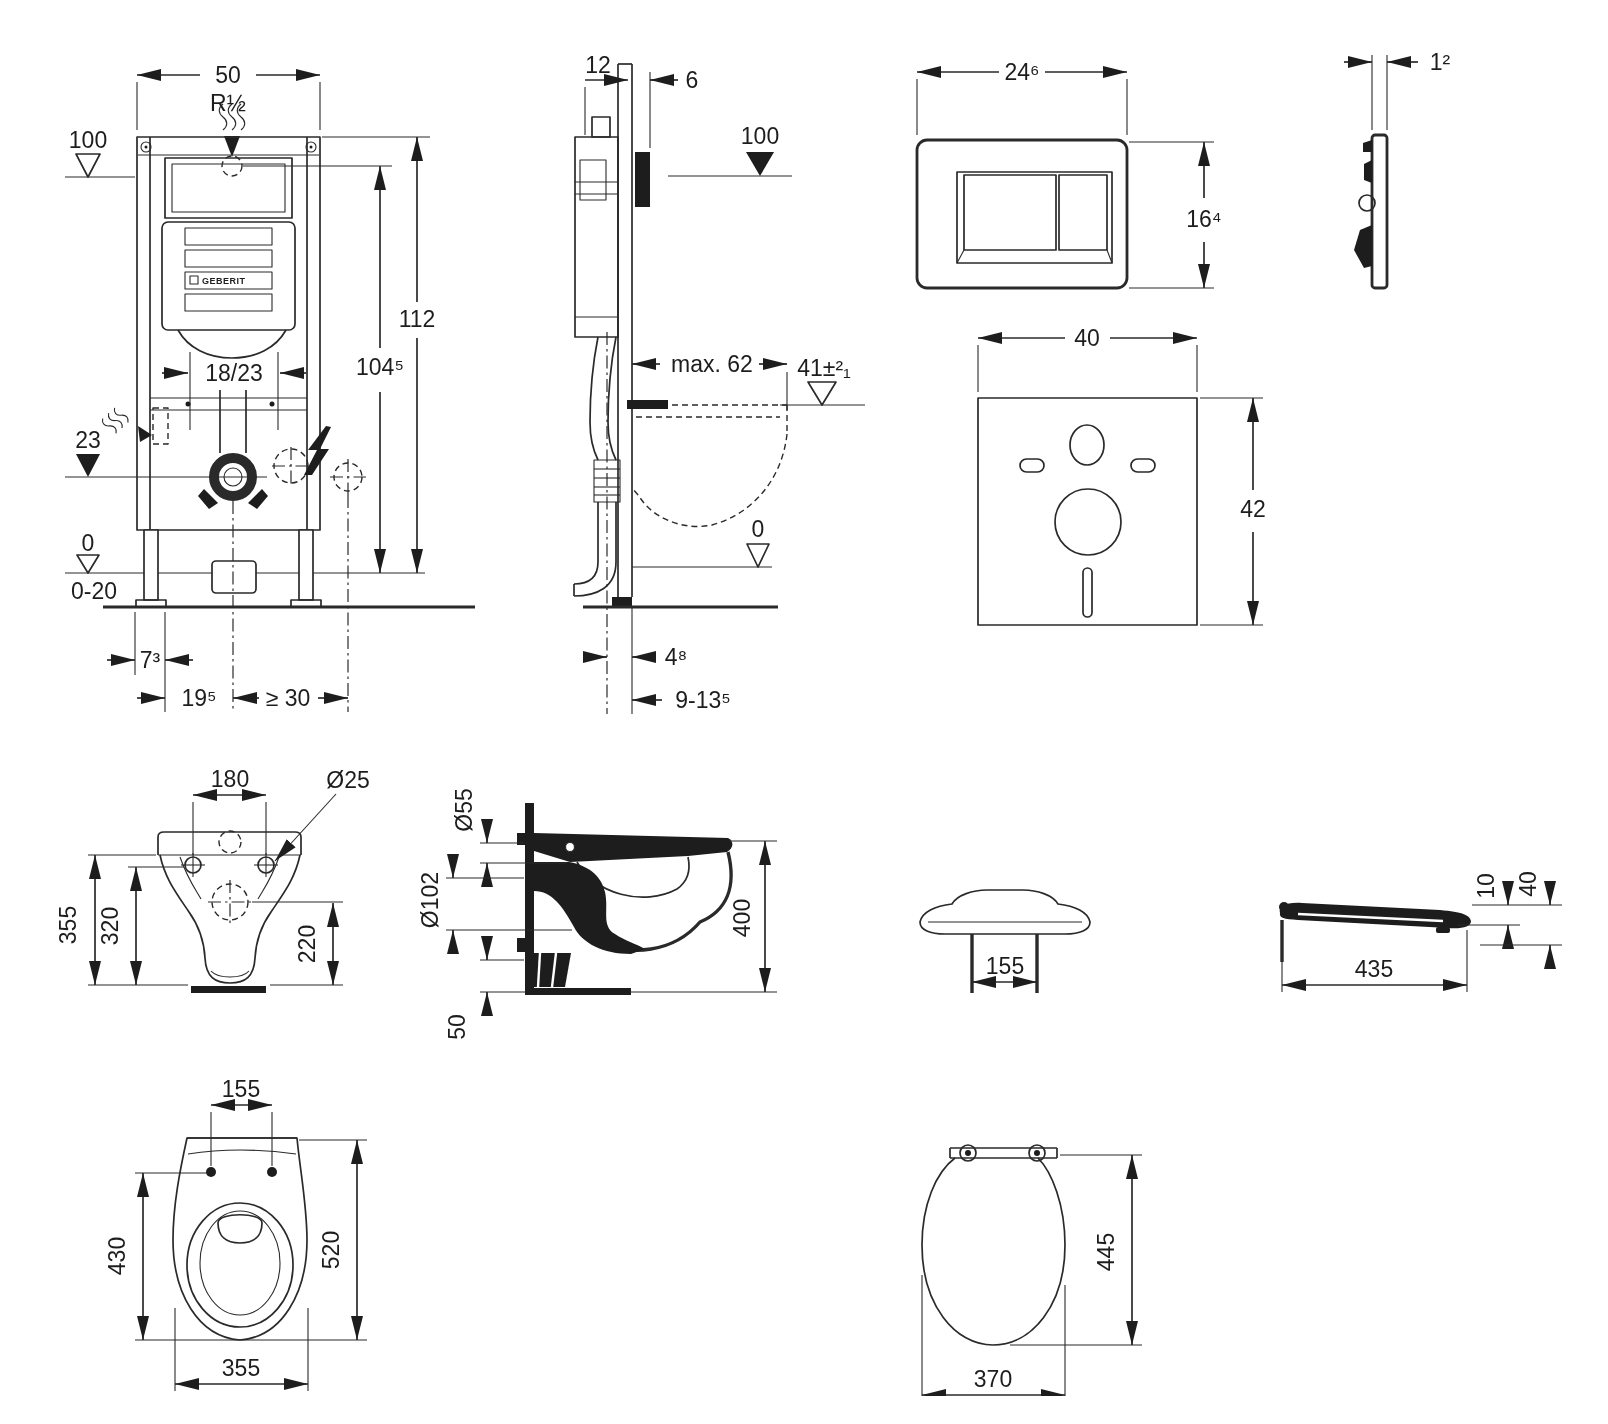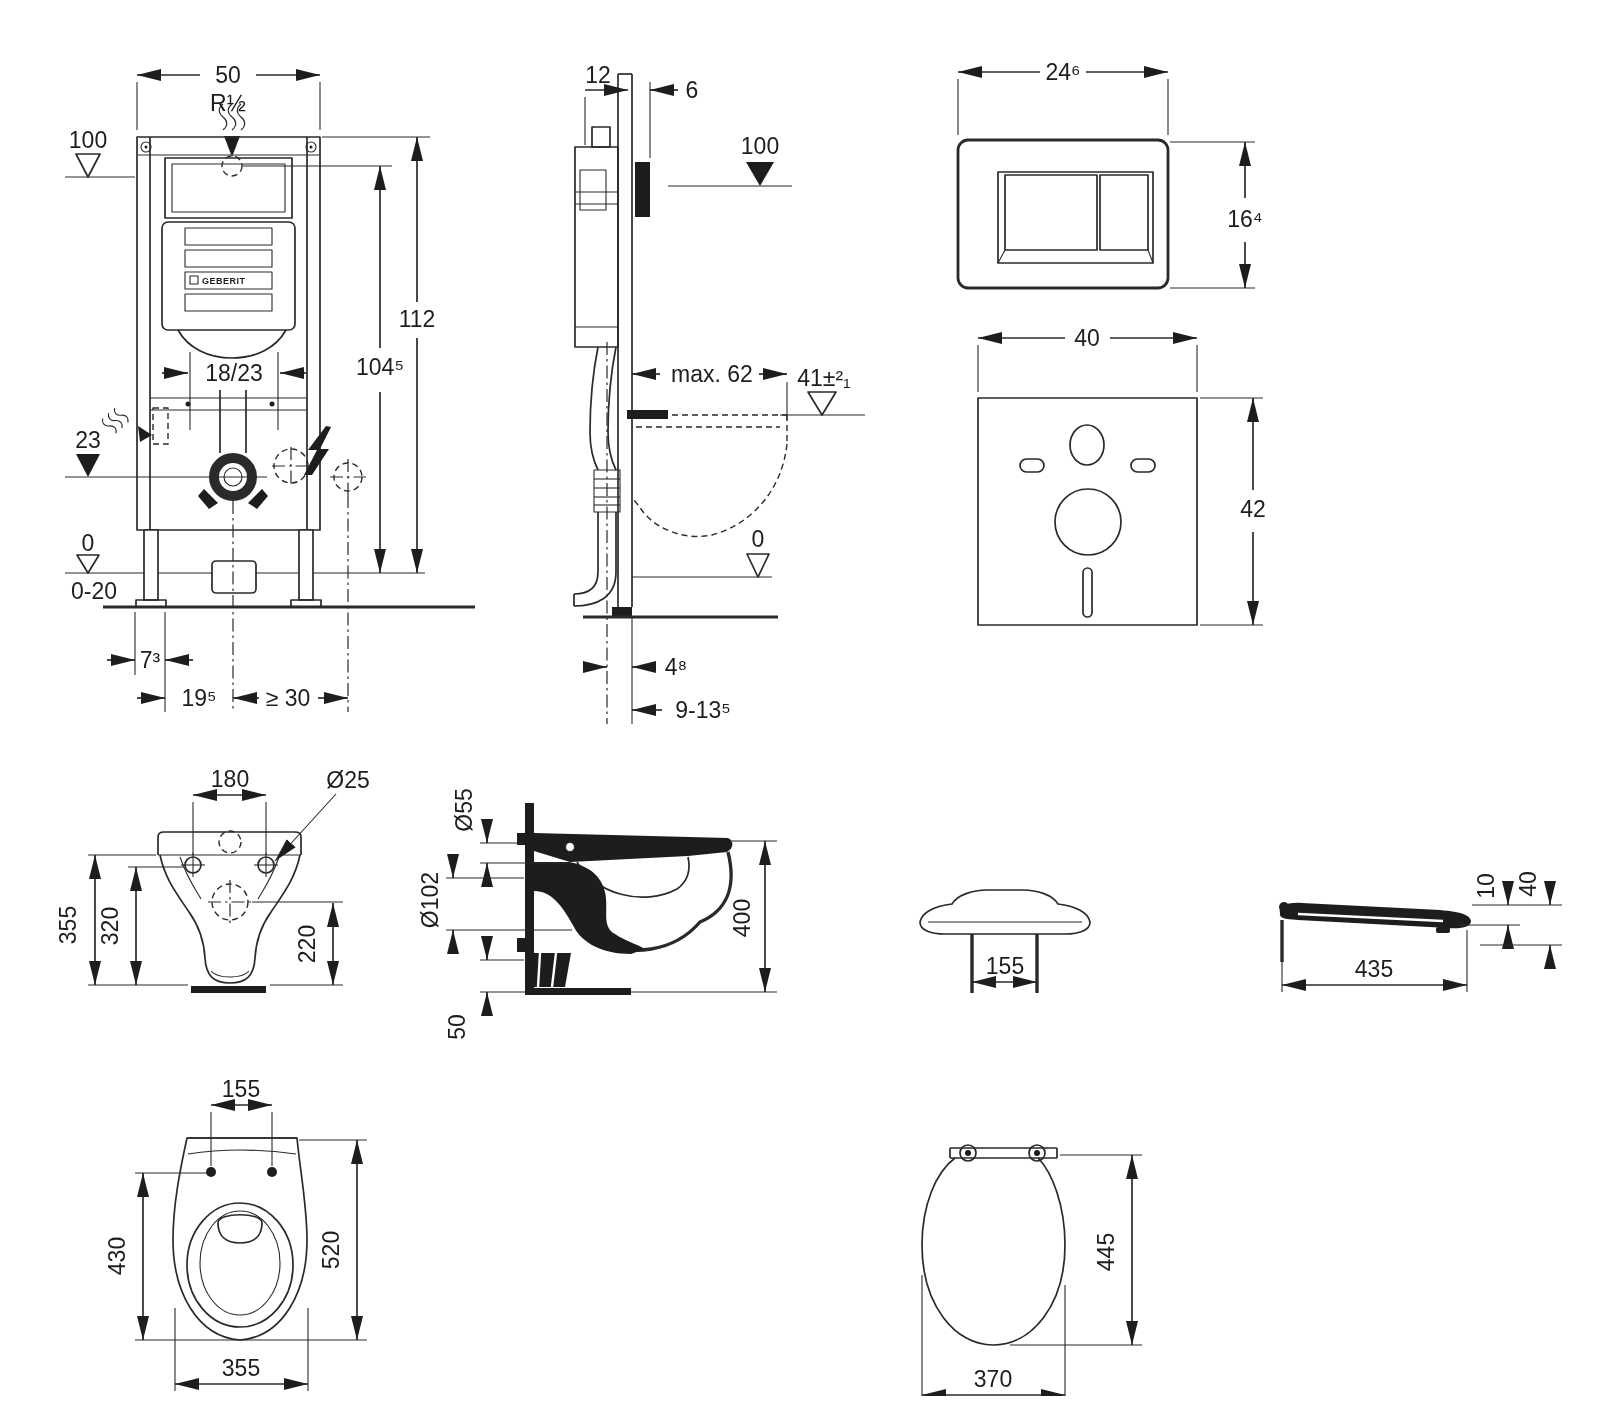--- a/index.html
+++ b/index.html
@@ -167,21 +167,21 @@
     </g>
 
     <g>
       <text x="28" y="118">100</text>
       <polygon points="16,124 40,124 28,147" class="wfill"></polygon>
       <line x1="5" y1="147" x2="75" y2="147" class="thn"></line>
     </g>
   </svg>
   </div>
 
-  <div class="panel" style="left:540px;top:42px">
+  <div class="panel" style="left:540px;top:32px">
   <svg width="340" height="690" viewBox="0 0 340 690">
     <defs>
           <marker id="a2" viewBox="0 0 12 6" refX="12" refY="3" markerWidth="24" markerHeight="13" markerUnits="userSpaceOnUse" orient="auto-start-reverse">
             <path d="M0,0 L12,3 L0,6 Z" class="fill"></path>
           </marker>
         </defs>
 
     <g>
       <line x1="78" y1="32" x2="78" y2="565"></line>
       <line x1="92" y1="32" x2="92" y2="565"></line>
@@ -263,21 +263,21 @@
       <line x1="114" y1="625" x2="92" y2="625" marker-end="url(#a2)"></line>
       <text x="136" y="633">4⁸</text>
     </g>
     <g>
       <line x1="92" y1="668" x2="122" y2="668" marker-start="url(#a2)"></line>
       <text x="163" y="676">9-13⁵</text>
     </g>
   </svg>
   </div>
 
-  <div class="panel" style="left:930px;top:30px">
+  <div class="panel" style="left:889px;top:30px">
   <svg width="360" height="300" viewBox="0 0 360 300">
     <defs>
           <marker id="a3" viewBox="0 0 12 6" refX="12" refY="3" markerWidth="24" markerHeight="13" markerUnits="userSpaceOnUse" orient="auto-start-reverse">
             <path d="M0,0 L12,3 L0,6 Z" class="fill"></path>
           </marker>
         </defs>
     <g>
       <rect x="28" y="110" width="210" height="148" rx="10" class="thk"></rect>
       <rect x="68" y="142" width="155" height="91"></rect>
       <rect x="75" y="145" width="92" height="75"></rect>
@@ -295,20 +295,43 @@
     <g>
       <line x1="240" y1="112" x2="325" y2="112" class="thn"></line>
       <line x1="240" y1="258" x2="325" y2="258" class="thn"></line>
       <line x1="315" y1="112" x2="315" y2="168" marker-start="url(#a3)"></line>
       <line x1="315" y1="212" x2="315" y2="258" marker-end="url(#a3)"></line>
       <text x="315" y="197">16⁴</text>
     </g>
   </svg>
   </div>
 
+  <div class="panel" style="left:1290px;top:40px">
+  <svg width="318" height="280" viewBox="0 0 318 280">
+    <defs>
+          <marker id="a4" viewBox="0 0 12 6" refX="12" refY="3" markerWidth="24" markerHeight="13" markerUnits="userSpaceOnUse" orient="auto-start-reverse">
+            <path d="M0,0 L12,3 L0,6 Z" class="fill"></path>
+          </marker>
+        </defs>
+    <g>
+      <rect x="82" y="95" width="15" height="153" rx="3" class="thk"></rect>
+      <polygon points="82,100 73,103 73,112 82,112" class="fill"></polygon>
+      <polygon points="82,120 74,124 74,140 82,143" class="fill"></polygon>
+      <circle cx="77" cy="163" r="8"></circle>
+      <polygon points="82,185 70,190 64,210 74,228 82,226" class="fill"></polygon>
+    </g>
+    <g>
+      <line x1="82" y1="15" x2="82" y2="90" class="thn"></line>
+      <line x1="97" y1="15" x2="97" y2="90" class="thn"></line>
+      <line x1="54" y1="22" x2="82" y2="22" marker-end="url(#a4)"></line>
+      <line x1="97" y1="22" x2="128" y2="22" marker-start="url(#a4)"></line>
+      <text x="150" y="30">1²</text>
+    </g>
+  </svg>
+  </div>
 
   <div class="panel" style="left:930px;top:310px">
   <svg width="360" height="340" viewBox="0 0 360 340">
     <defs>
           <marker id="a5" viewBox="0 0 12 6" refX="12" refY="3" markerWidth="24" markerHeight="13" markerUnits="userSpaceOnUse" orient="auto-start-reverse">
             <path d="M0,0 L12,3 L0,6 Z" class="fill"></path>
           </marker>
         </defs>
     <g>
       <rect x="48" y="88" width="219" height="227"></rect>

